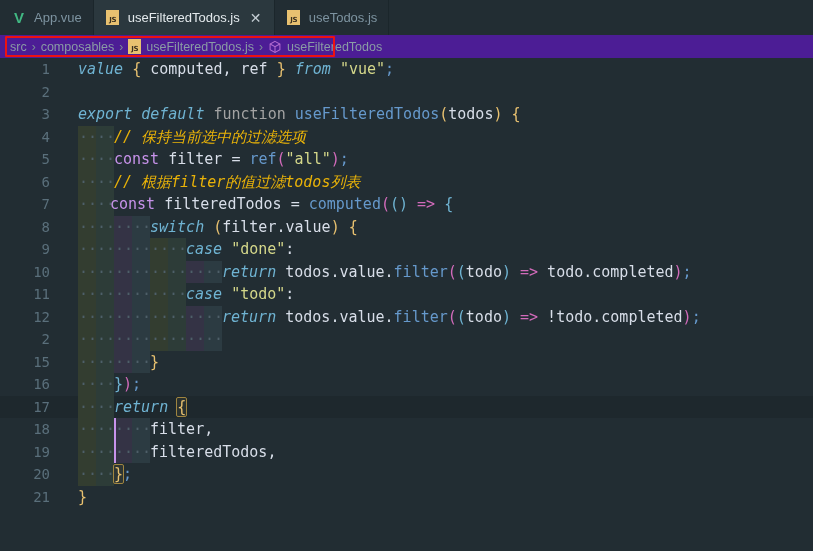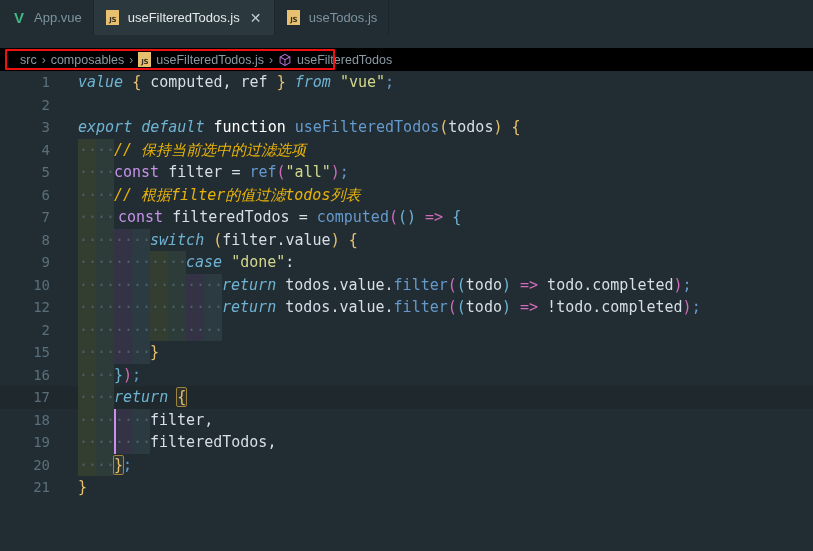--- a/index.html
+++ b/index.html
@@ -73,30 +73,29 @@
     font-size: 14px;
     line-height: 1;
     width: 14px;
     text-align: center;
   }
   .tab-label { line-height: 1; }
 
   
   #breadcrumb {
     height: 23px;
-    background: #000000;
+    background: #4c1d95;
     display: flex;
     align-items: center;
-    padding-left: 20px;
+    padding-left: 10px;
     font-family: "Liberation Sans", sans-serif;
     font-size: 12.5px;
     color: #8a9ba5;
     position: relative;
     box-sizing: border-box;
-    margin-top: 13px;
   }
   .crumb { display: inline-flex; align-items: center; white-space: nowrap; }
   .crumb-sep {
     color: #7b8c96;
     font-family: "Liberation Sans", sans-serif;
     font-size: 12px;
     margin: 0 5px;
   }
   .crumb .cicon {
     margin-right: 5px;
@@ -176,21 +175,21 @@
   .activeguide {
     position: absolute;
     top: 0; height: 22.5px;
     width: 1.5px;
     background: #c792ea;
   }
 
   
   .kw      { color: #6fb3d2; font-style: italic; }  
   .kwp     { color: #c792ea; }                      
-  .fnkw    { color: #ffffff; }                      
+  .fnkw    { color: #a3a3a3; }                      
   .fname   { color: #6699cc; }                      
   .plain   { color: #d8dee9; }
   .str     { color: #d4d78a; }
   .op      { color: #d8dee9; }
   .cmt     { color: #eab308; font-style: italic; }
   .b1      { color: #e8c170; }  
   .b2      { color: #d26bbb; }  
   .b3      { color: #6fb3d2; }  
   .arrow   { color: #d26bbb; }
   .semi    { color: #6699cc; }
@@ -299,21 +298,21 @@
     <span class="lnum">6</span>
     <span class="ind ig0" style="left:78px"></span>
     <span class="ind ig1" style="left:96px"></span>
     <span class="lcode" style="left:114px"><span class="cmt">// 根据filter的值过滤todos列表</span></span>
   </div>
 
   <div class="line">
     <span class="lnum">7</span>
     <span class="ind ig0" style="left:78px"></span>
     <span class="ind ig1" style="left:96px"></span>
-    <span class="lcode" style="left:118px"><span class="kwp">const</span><span class="plain"> filteredTodos </span><span class="op">=</span><span class="plain"> </span><span class="fname">computed</span><span class="b2">(</span><span class="b3">(</span><span class="b3">)</span><span class="plain"> </span><span class="arrow">=&gt;</span><span class="plain"> </span><span class="b3">{</span></span>
+    <span class="lcode" style="left:110px"><span class="kwp">const</span><span class="plain"> filteredTodos </span><span class="op">=</span><span class="plain"> </span><span class="fname">computed</span><span class="b2">(</span><span class="b3">(</span><span class="b3">)</span><span class="plain"> </span><span class="arrow">=&gt;</span><span class="plain"> </span><span class="b3">{</span></span>
   </div>
 
   <div class="line">
     <span class="lnum">8</span>
     <span class="ind ig0" style="left:78px"></span>
     <span class="ind ig1" style="left:96px"></span>
     <span class="ind ig2" style="left:114px"></span>
     <span class="ind ig3" style="left:132px"></span>
     <span class="lcode" style="left:150px"><span class="kw">switch</span><span class="plain"> </span><span class="b1">(</span><span class="plain">filter</span><span class="dot">.</span><span class="plain">value</span><span class="b1">)</span><span class="plain"> </span><span class="b1">{</span></span>
   </div>
@@ -335,20 +334,30 @@
     <span class="ind ig1" style="left:96px"></span>
     <span class="ind ig2" style="left:114px"></span>
     <span class="ind ig3" style="left:132px"></span>
     <span class="ind ig4" style="left:150px"></span>
     <span class="ind ig5" style="left:168px"></span>
     <span class="ind ig6" style="left:186px"></span>
     <span class="ind ig7" style="left:204px"></span>
     <span class="lcode" style="left:222px"><span class="kw">return</span><span class="plain"> todos</span><span class="dot">.</span><span class="plain">value</span><span class="dot">.</span><span class="fname">filter</span><span class="b2">(</span><span class="b3">(</span><span class="plain">todo</span><span class="b3">)</span><span class="plain"> </span><span class="arrow">=&gt;</span><span class="plain"> todo</span><span class="dot">.</span><span class="plain">completed</span><span class="b2">)</span><span class="semi">;</span></span>
   </div>
 
+  <div class="line">
+    <span class="lnum">11</span>
+    <span class="ind ig0" style="left:78px"></span>
+    <span class="ind ig1" style="left:96px"></span>
+    <span class="ind ig2" style="left:114px"></span>
+    <span class="ind ig3" style="left:132px"></span>
+    <span class="ind ig4" style="left:150px"></span>
+    <span class="ind ig5" style="left:168px"></span>
+    <span class="lcode" style="left:186px"><span class="kw">case</span><span class="plain"> </span><span class="str">"todo"</span><span class="plain">:</span></span>
+  </div>
 
   <div class="line">
     <span class="lnum">12</span>
     <span class="ind ig0" style="left:78px"></span>
     <span class="ind ig1" style="left:96px"></span>
     <span class="ind ig2" style="left:114px"></span>
     <span class="ind ig3" style="left:132px"></span>
     <span class="ind ig4" style="left:150px"></span>
     <span class="ind ig5" style="left:168px"></span>
     <span class="ind ig6" style="left:186px"></span>

